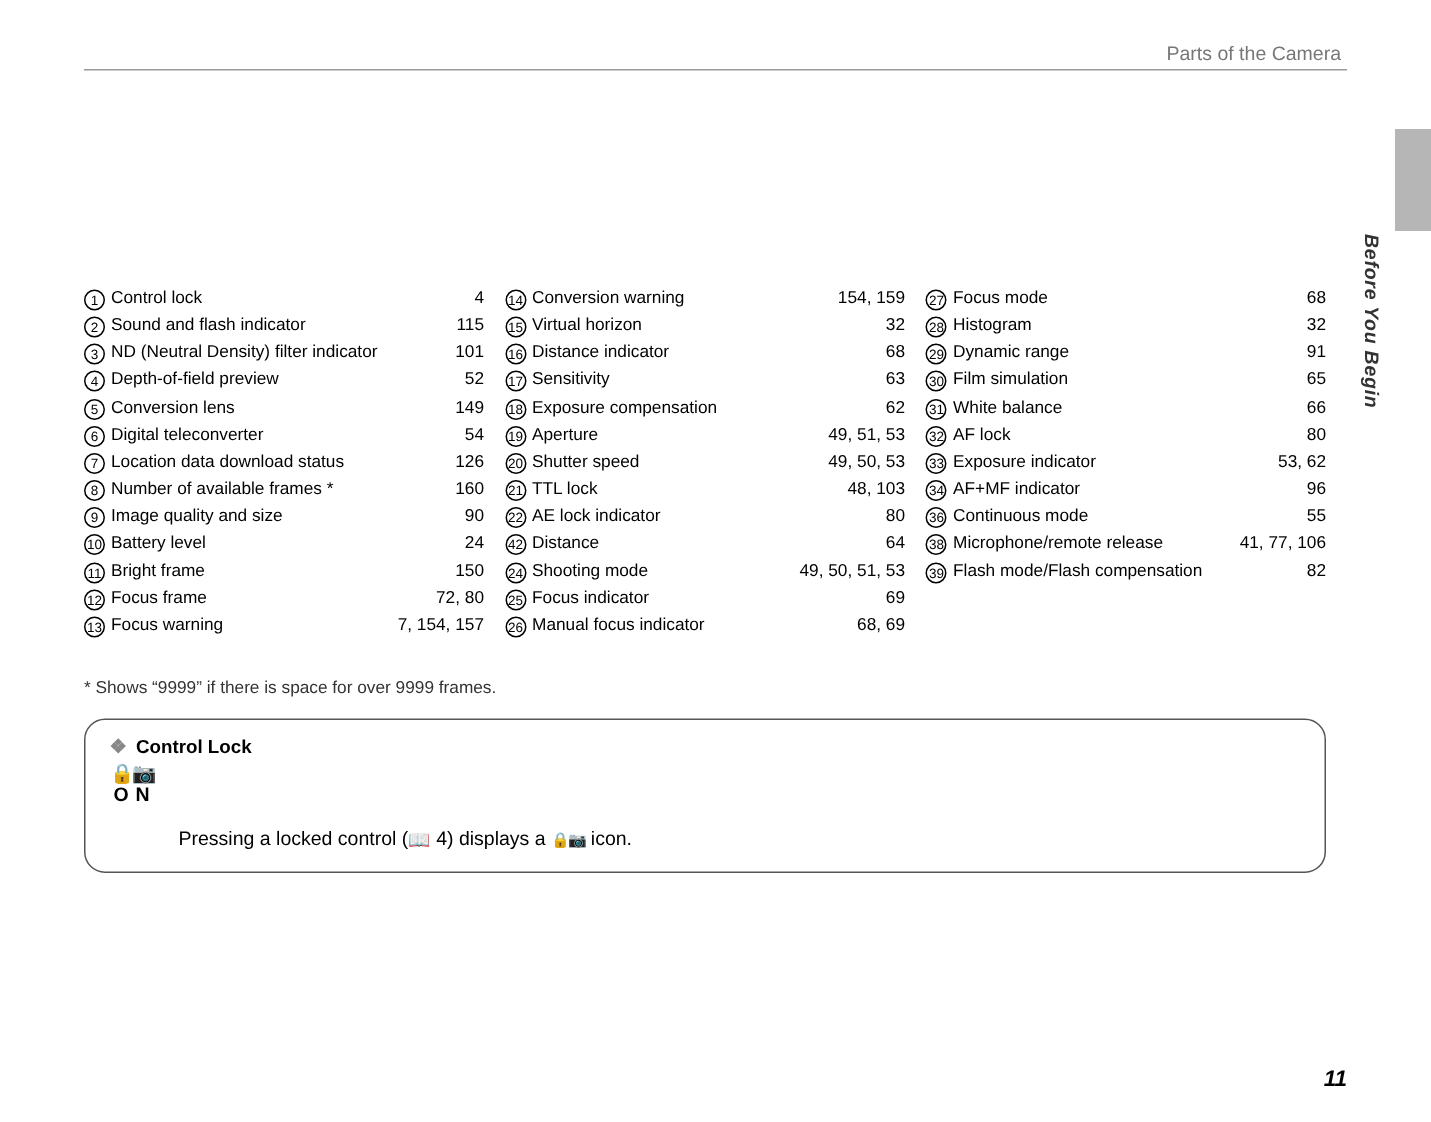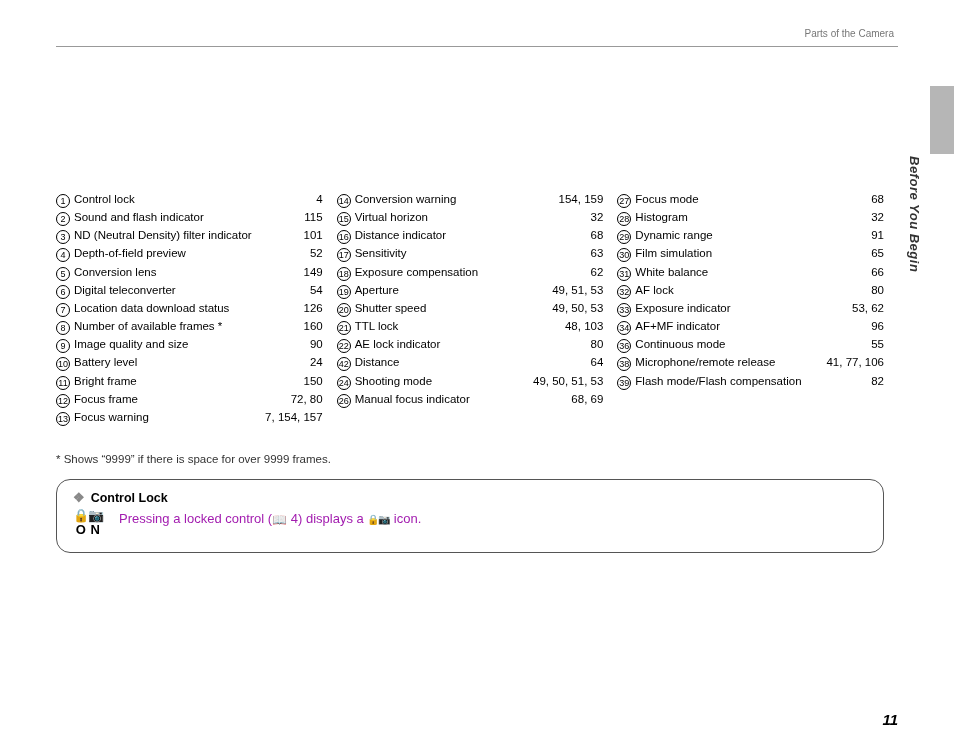--- a/index.html
+++ b/index.html
@@ -24,21 +24,21 @@
     border-top: 1px solid #999;
     position: absolute;
     left: 56px;
     right: 56px;
     top: 46px;
   }
   .section-title {
     position: absolute;
     right: 60px;
     top: 28px;
-    font-size: 10px;
+    font-size: 13px;
     color: #777;
   }
   .grey-block {
     position: absolute;
     right: 0;
     top: 86px;
     width: 24px;
     height: 68px;
     background: #b6b6b6;
   }
@@ -143,22 +143,23 @@
     font-size: 13px;
     letter-spacing: -2px;
   }
   .callout-icon .on {
     font-weight: 700;
     font-size: 13px;
     letter-spacing: 0.5px;
   }
   .callout-text {
     font-size: 13px;
-    color: #a21caf;
+    color: #000000;
     padding-top: 2px;
+    margin-top: 40px;
   }
   .book-icon {
     display: inline-block;
     font-size: 12px;
     vertical-align: -1px;
   }
   .mini-icon {
     display: inline-block;
     font-size: 10px;
     vertical-align: 0;
@@ -323,20 +324,26 @@
             <span class="num">42</span>
             <span class="label">Distance</span>
             <span class="dots"></span>
             <span class="pages">64</span>
           </div>
           <div class="row">
             <span class="num">24</span>
             <span class="label">Shooting mode</span>
             <span class="dots"></span>
             <span class="pages">49, 50, 51, 53</span>
+          </div>
+          <div class="row">
+            <span class="num">25</span>
+            <span class="label">Focus indicator</span>
+            <span class="dots"></span>
+            <span class="pages">69</span>
           </div>
           <div class="row">
             <span class="num">26</span>
             <span class="label">Manual focus indicator</span>
             <span class="dots"></span>
             <span class="pages">68, 69</span>
           </div>
         </div>
         <div class="col">
           <div class="row">

